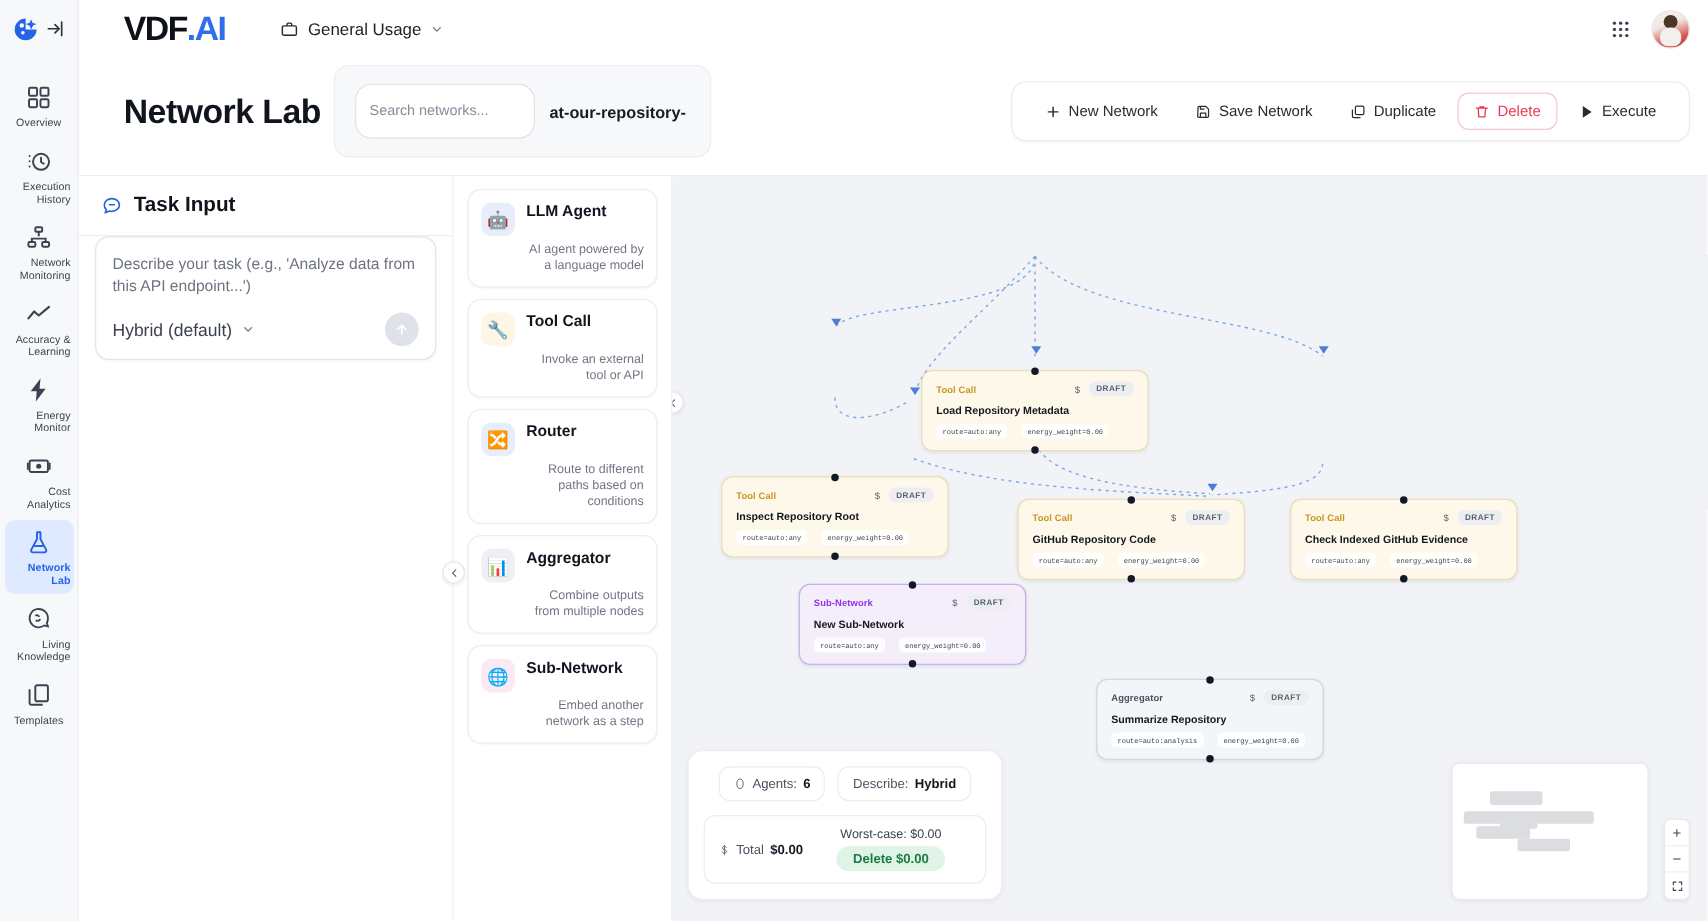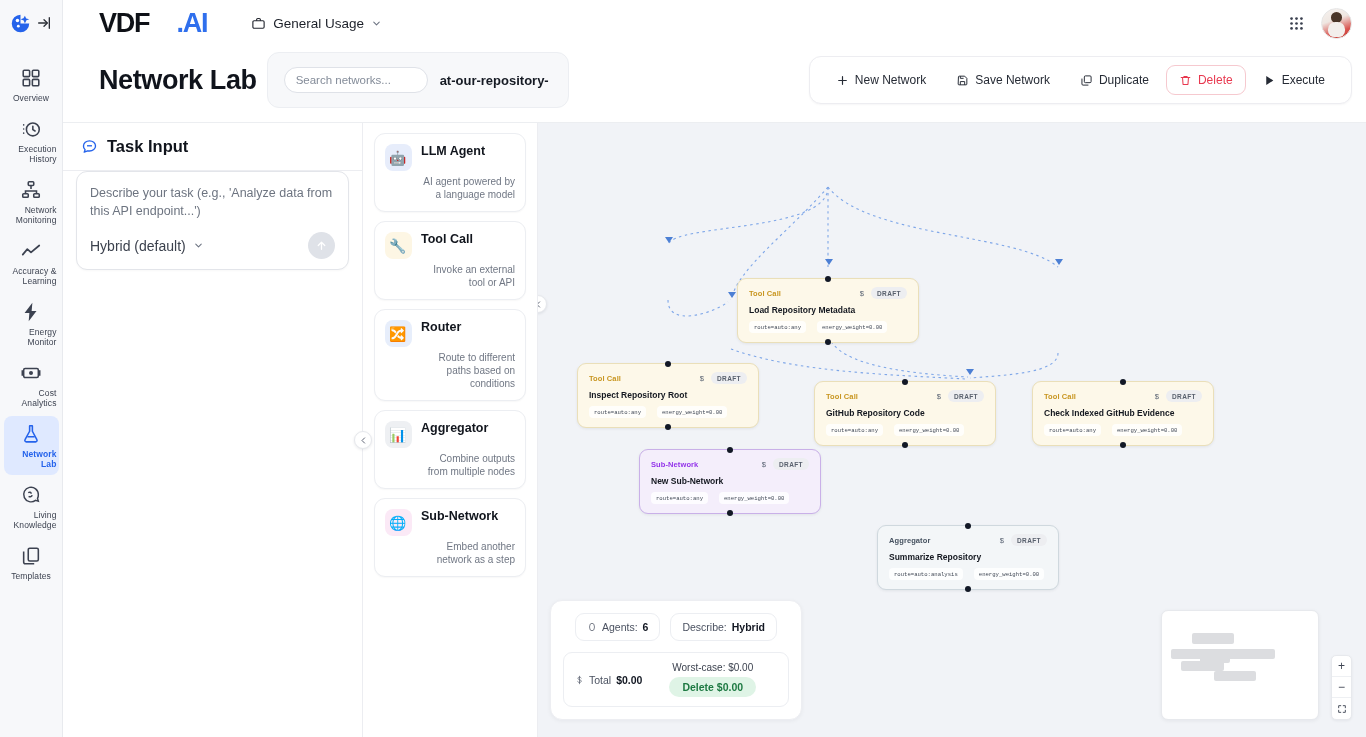--- a/index.html
+++ b/index.html
@@ -37,21 +37,21 @@
 
   
   .main { flex: 1; display: flex; flex-direction: column; min-width: 0;
           height: 737px; }
 
   
   .topbar { height: 46px; display: flex; align-items: center;
             padding: 0 14px 0 36px; background:#fff; flex: 0 0 46px; }
   .brand { font-size: 27px; font-weight: 700; letter-spacing: -1.2px;
            color: #0e1117; display:flex; align-items:baseline; }
-  .brand .blue { color: #2f6fed; margin-left: 27px; }
+  .brand .blue { color: #2f6fed; }
   .workspace { display: flex; align-items: center; gap: 7px;
                margin-left: 44px; cursor: pointer; }
   .ws-label { font-size: 13.5px; color: #1c2029; }
   .topbar-right { margin-left: auto; display: flex; align-items: center; gap: 16px; }
   .grid-ico { width: 17px; height: 17px; color:#3b4150; cursor:pointer; }
   .avatar {
     width: 31px; height: 31px; border-radius: 50%; cursor: pointer;
     background:
       radial-gradient(circle at 50% 30%, #f0d9c8 0 22%, transparent 23%),
       linear-gradient(160deg,#f6f2ef 0%,#efe7e2 38%,#d9534f 74%,#c0392b 100%);
@@ -70,21 +70,21 @@
   .pagehead { display:flex; align-items:center; padding: 6px 14px 14px 36px;
               background:#fff; flex: 0 0 auto; }
   .page-title { font-size: 27px; font-weight: 700; color:#10141c;
                 letter-spacing:-.4px; }
   .search-card {
     margin-left: 10px; background:#f7f8fa; border:1px solid #eceef2;
     border-radius: 12px; padding: 14px 16px;
     display:flex; align-items:center; gap: 12px; min-width: 302px;
   }
   .search-input {
-    width: 144px; height: 26px; border:1px solid #dfe2e8; border-radius: 13px;
+    width: 144px; height: 44px; border:1px solid #dfe2e8; border-radius: 13px;
     background:#fff; font-size: 11.5px; color:#5d6471; padding: 0 11px;
     font-family:"Liberation Sans", sans-serif; outline:none;
   }
   .search-input::placeholder { color:#848c99; }
   .repo-name { font-size: 13px; font-weight: 700; color:#151a23; }
 
   .toolbar {
     margin-left: auto; background:#fff; border:1px solid #ededf1;
     border-radius: 12px; padding: 8px 13px; display:flex; align-items:center;
     gap: 4px; box-shadow: 0 1px 2px rgba(16,24,40,.04);

